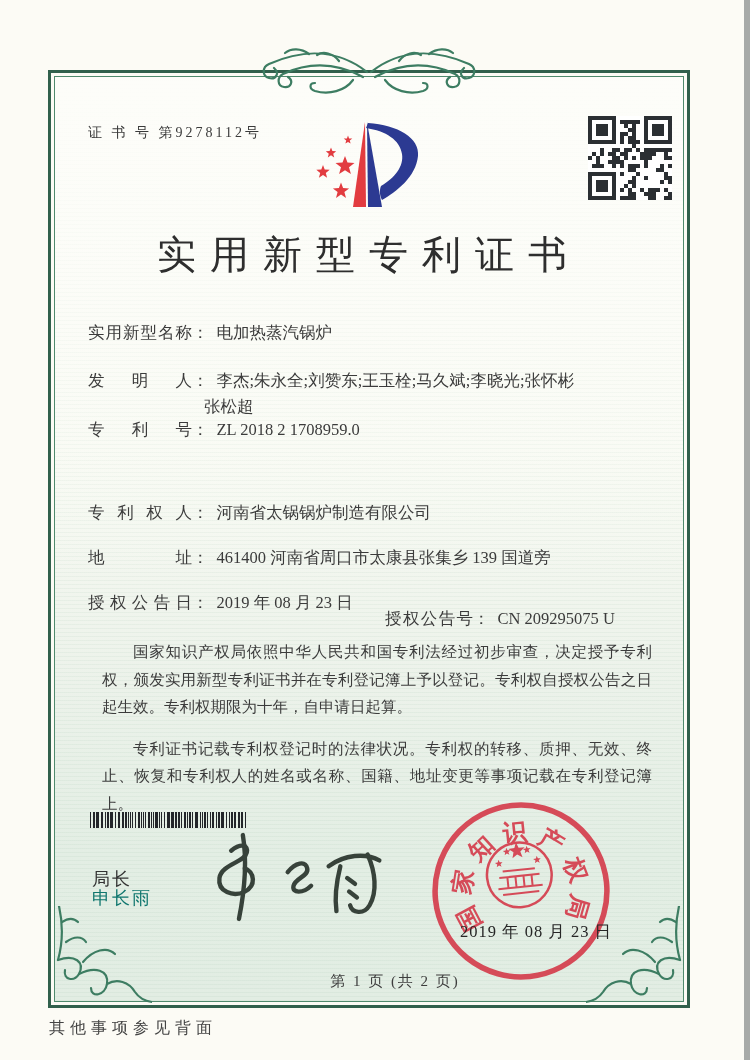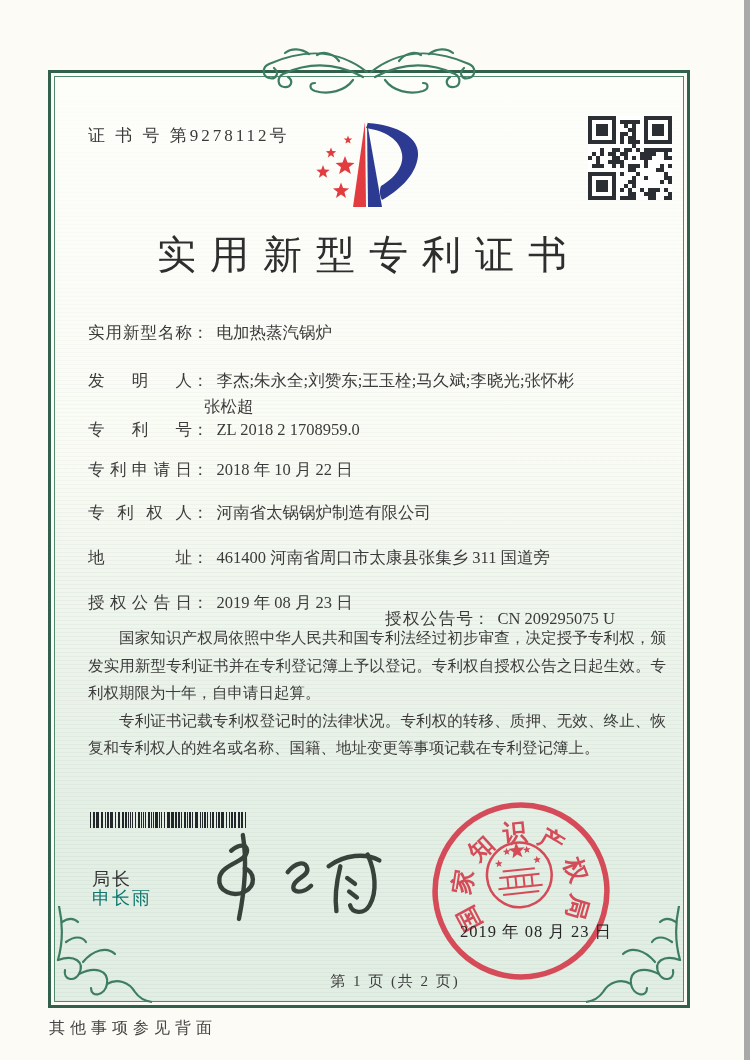--- a/index.html
+++ b/index.html
@@ -17,31 +17,31 @@
   .frame-inner{position:absolute;inset:3px;border:1px solid #4f8a6d;}
   .frame-fill{position:absolute;inset:4px;
     background:linear-gradient(180deg,#fdfdf9 0%,#f8faf3 40%,#ecf2ea 66%,#e3eee4 84%,#e2ede3 100%);}
   .waves{position:absolute;inset:4px;opacity:.45;
     background:repeating-linear-gradient(0deg,rgba(120,170,140,.18) 0 1px,transparent 1px 4px);}
   .waves-top-fade{position:absolute;left:4px;right:4px;top:4px;height:55%;
     background:linear-gradient(180deg,rgba(253,253,249,.95),rgba(253,253,249,0));}
   
   .orn{position:absolute;stroke:#3d7d62;fill:none;stroke-width:2.2;stroke-linecap:round;}
   
-  .cert-no{position:absolute;left:88px;top:124px;font-size:17px;letter-spacing:3px;color:#3a3a3a;}
+  .cert-no{position:absolute;left:88px;top:124px;font-size:14px;letter-spacing:3px;color:#3a3a3a;}
   .title{position:absolute;left:48px;width:616px;top:228px;text-align:center;
     font-size:39px;letter-spacing:14px;padding-left:26px;box-sizing:border-box;color:#2e2e2e;}
   .frow{position:absolute;left:88px;font-size:16.5px;color:#3b3b3b;white-space:nowrap;}
   .flabel{display:inline-block;width:104px;text-align:justify;text-align-last:justify;vertical-align:top;}
   .flabel-sm{display:inline-block;width:88px;text-align:justify;text-align-last:justify;vertical-align:top;}
   .fval{padding-left:8px;}
   .fval2{position:absolute;left:204px;font-size:16.5px;text-align:center;}
   .paras{position:absolute;left:88px;top:624px;width:578px;font-size:15.5px;line-height:27.5px;
     text-align:justify;color:#3c3c3c;}
-  .paras p{margin:0;text-indent:2em;}
+  .paras p{margin:14px;text-indent:2em;}
   .sig-title{position:absolute;left:92px;top:853px;font-size:18px;color:#333;letter-spacing:2px;margin-top:14px;}
   .sig-name{position:absolute;left:92px;top:886px;font-size:18px;color:#0f766e;letter-spacing:2px;}
   .seal-date{position:absolute;left:444px;top:921px;width:184px;text-align:center;
     font-size:16.5px;color:#262626;letter-spacing:1px;z-index:6;}
   .page-num{position:absolute;left:48px;width:694px;top:972px;text-align:center;font-size:15px;letter-spacing:2px;color:#3d3d3d;}
   .back-note{position:absolute;left:49px;width:642px;top:1018px;text-align:left;font-size:16px;letter-spacing:5px;color:#444;}
   .seal-svg{position:absolute;left:428px;top:798px;z-index:5;transform:rotate(-6deg);opacity:.93;}
   .signature-svg{position:absolute;left:198px;top:824px;z-index:4;}
   .logo-svg{position:absolute;left:298px;top:110px;}
   .qr-svg{position:absolute;left:588px;top:116px;}
@@ -236,30 +236,27 @@
 
   <div class="frow" style="top:370px">
     <span class="flabel">发明人</span><span>：</span><span class="fval">李杰;朱永全;刘赞东;王玉栓;马久斌;李晓光;张怀彬</span>
   </div>
   <div class="fval2" style="top:396px">张松超</div>
 
   <div class="frow" style="top:419px">
     <span class="flabel">专利号</span><span>：</span><span class="fval">ZL 2018 2 1708959.0</span>
   </div>
 
-  <div class="frow" style="top:459px">
-    <span class="flabel">专利申请日</span><span>：</span><span class="fval">2018 年 10 月 22 日</span>
-  </div>
 
   <div class="frow" style="top:502px">
     <span class="flabel">专利权人</span><span>：</span><span class="fval">河南省太锅锅炉制造有限公司</span>
   </div>
 
   <div class="frow" style="top:547px">
-    <span class="flabel">地址</span><span>：</span><span class="fval">461400 河南省周口市太康县张集乡 311 国道旁</span>
+    <span class="flabel">地址</span><span>：</span><span class="fval">461400 河南省周口市太康县张集乡 139 国道旁</span>
   </div>
 
   <div class="frow" style="top:592px">
     <span class="flabel">授权公告日</span><span>：</span><span class="fval">2019 年 08 月 23 日</span>
   </div>
   <div class="frow" style="top:608px;left:385px">
     <span class="flabel-sm">授权公告号</span><span>：</span><span class="fval">CN 209295075 U</span>
   </div>
 
   <div class="paras">

